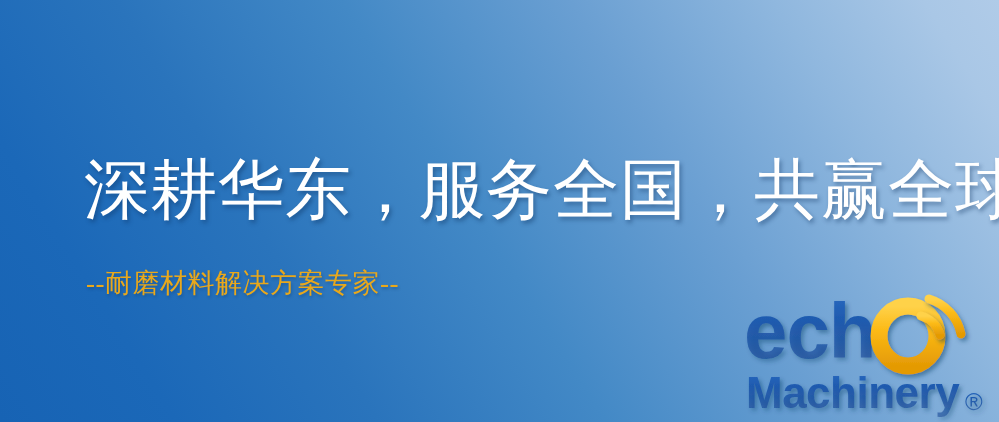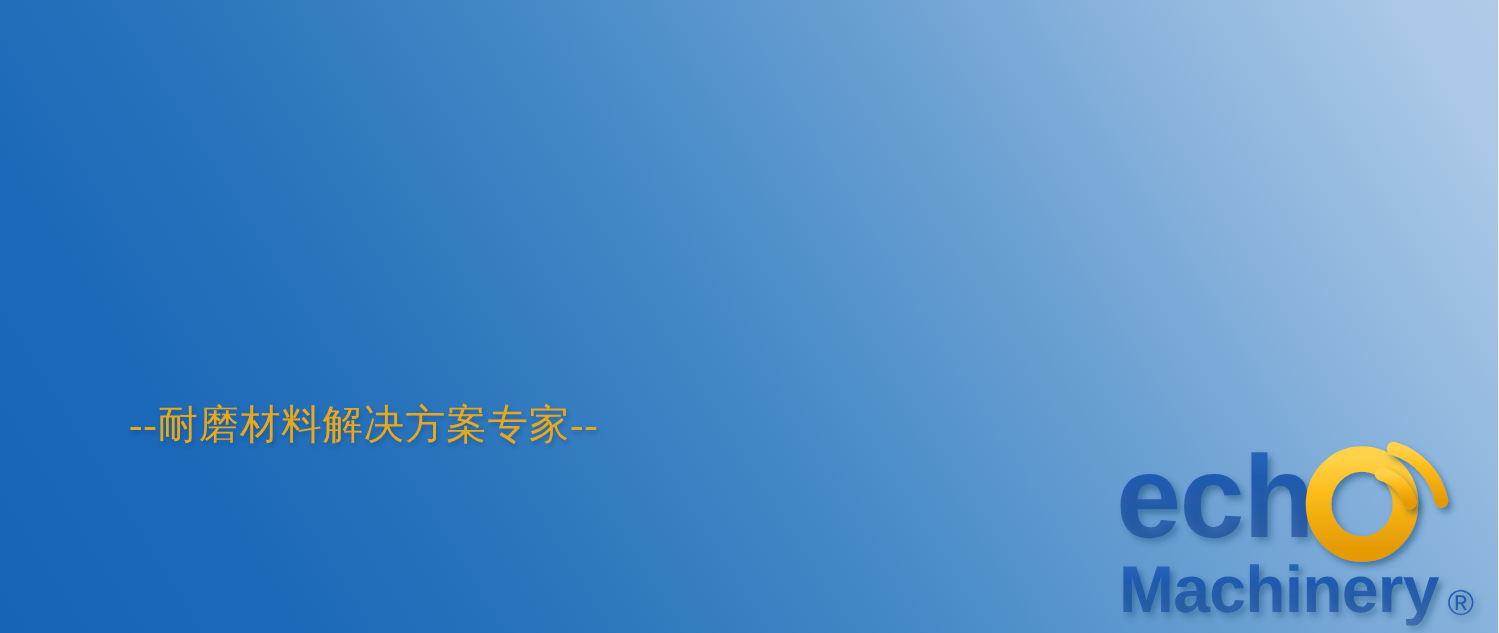--- a/index.html
+++ b/index.html
@@ -67,20 +67,21 @@
     display: block;
     width: 255px;
     height: 130px;
   }
 </style>
 </head>
 <body>
 
 <div id="banner">
 
+  <div id="headline">深耕华东，服务全国，共赢全球</div>
 
   <div id="subtitle">--耐磨材料解决方案专家--</div>
 
   <div id="logo">
     <svg viewBox="0 0 255 130" xmlns="http://www.w3.org/2000/svg">
       <defs>
         <filter id="bevelShadow" x="-30%" y="-30%" width="170%" height="170%">
           <feDropShadow dx="2.5" dy="3" stdDeviation="2.2" flood-color="#0d3763" flood-opacity="0.45"></feDropShadow>
         </filter>
         <linearGradient id="blueGrad" x1="0" y1="0" x2="0" y2="1">

